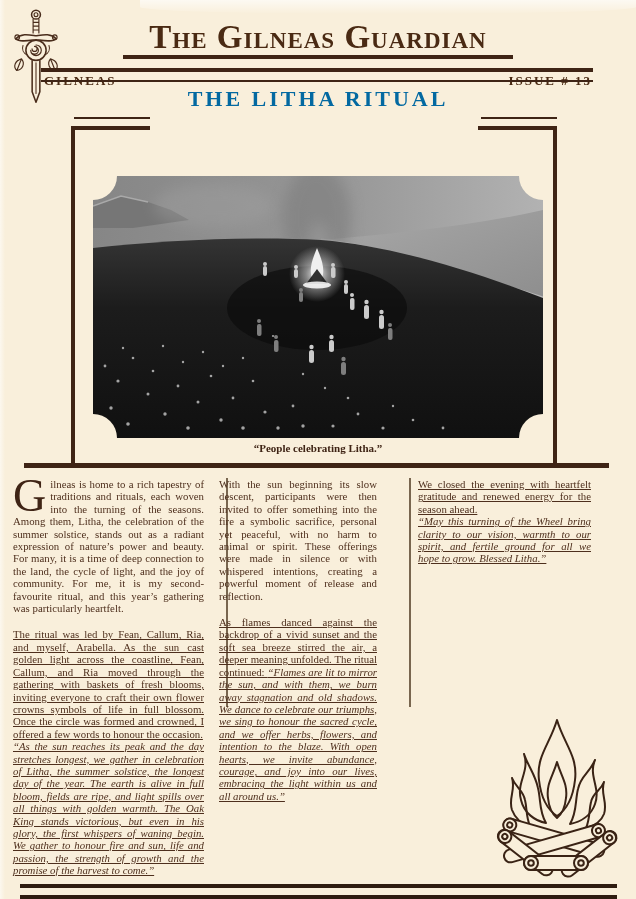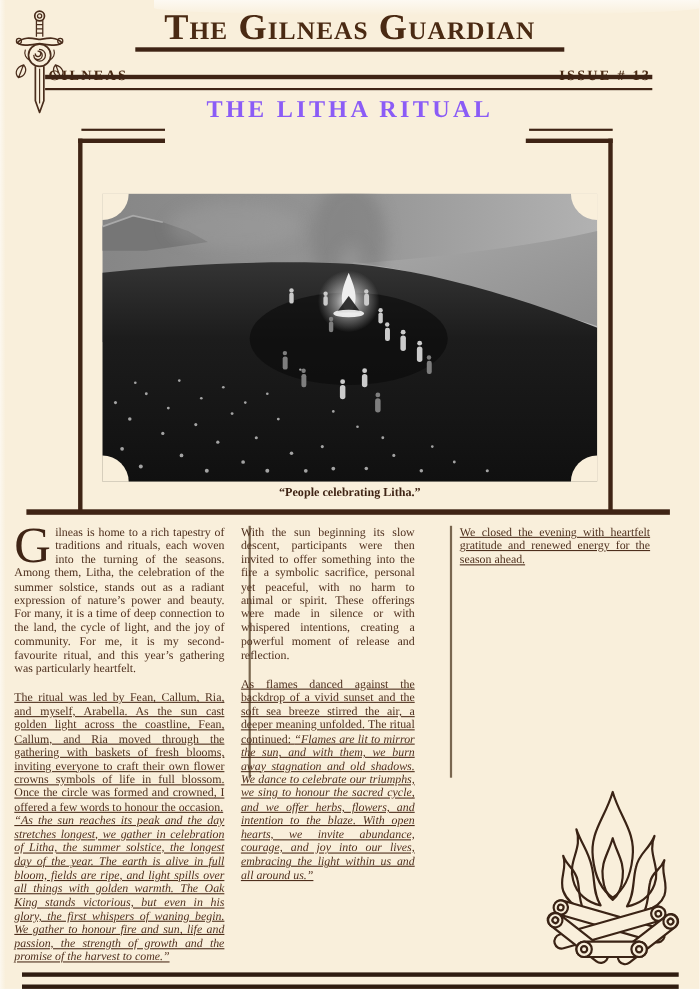--- a/index.html
+++ b/index.html
@@ -10,36 +10,36 @@
     color:#4e2f1d;
   }
   .edge-top{position:absolute;top:0;left:140px;right:0;height:14px;
     background:linear-gradient(180deg,rgba(255,255,255,.65),rgba(255,255,255,0));
     border-radius:0 0 50% 50%;}
   .edge-left{position:absolute;top:0;left:0;width:5px;height:100%;
     background:linear-gradient(90deg,rgba(255,255,255,.55),rgba(255,255,255,0));}
 
   
   .logo{position:absolute;left:10px;top:6px;width:52px;height:102px;}
-  .masthead{position:relative;padding-top:8px;text-align:center;}
+  .masthead{position:relative;padding-top:20px;text-align:center;}
   .mast-title{
     font-variant:small-caps;font-weight:bold;font-size:33px;line-height:34px;
     letter-spacing:1px;color:#4a2a13;margin:0;
   }
   .title-rule{width:390px;height:4px;background:#3f2415;margin:1px auto 0 auto;}
   .mast-sub{
     display:flex;justify-content:space-between;align-items:flex-end;
     margin:14px 44px 0 44px;font-size:13px;letter-spacing:2px;color:#4a2a13;
     font-variant:small-caps;font-weight:bold;
   }
   .rule-thick{position:absolute;left:41px;right:43px;height:4px;background:#3f2415;}
   .rule-thin{position:absolute;left:41px;right:43px;height:2px;background:#3f2415;}
   .headline{
     position:absolute;top:86px;left:0;right:0;text-align:center;margin:0;
-    font-size:22px;font-weight:bold;letter-spacing:3px;color:#8b5cf6;
+    font-size:22px;font-weight:bold;letter-spacing:3px;color:#0369a1;
     font-variant:small-caps;
   }
 
   
   .fr{position:absolute;background:#3f2415;}
   .photo{position:absolute;left:93px;top:176px;width:450px;height:262px;}
   .caption{
     position:absolute;top:442px;left:93px;width:450px;text-align:center;
     font-size:11px;font-weight:bold;color:#3f2415;
   }
@@ -234,20 +234,21 @@
     <p class="tight italic">“As the sun reaches its peak and the day stretches longest, we gather in celebration of Litha, the summer solstice, the longest day of the year. The earth is alive in full bloom, fields are ripe, and light spills over all things with golden warmth. The Oak King stands victorious, but even in his glory, the first whispers of waning begin. We gather to honour fire and sun, life and passion, the strength of growth and the promise of the harvest to come.”</p>
   </div>
   <div class="sep" style="left:226px"></div>
   <div class="col" style="left:219px;width:158px">
     <p>With the sun beginning its slow descent, participants were then invited to offer something into the fire a symbolic sacrifice, personal yet peaceful, with no harm to animal or spirit. These offerings were made in silence or with whispered intentions, creating a powerful moment of release and reflection.</p>
     <p class="tight"><span>As flames danced against the backdrop of a vivid sunset and the soft sea breeze stirred the air, a deeper meaning unfolded. The ritual continued: </span><span class="italic">“Flames are lit to mirror the sun, and with them, we burn away stagnation and old shadows. We dance to celebrate our triumphs, we sing to honour the sacred cycle, and we offer herbs, flowers, and intention to the blaze. With open hearts, we invite abundance, courage, and joy into our lives, embracing the light within us and all around us.”</span></p>
   </div>
   <div class="sep" style="left:409px"></div>
   <div class="col" style="left:418px;width:173px">
     <p class="tight">We closed the evening with heartfelt gratitude and renewed energy for the season ahead.</p>
+    <p class="tight italic">“May this turning of the Wheel bring clarity to our vision, warmth to our spirit, and fertile ground for all we hope to grow. Blessed Litha.”</p>
   </div>
 
   <svg class="bonfire" viewBox="0 0 158 168" fill="none" stroke="#3a2315" stroke-width="2" stroke-linecap="round" stroke-linejoin="round">
     <path d="M79,4 C72,28 58,40 61,64 C63,82 70,94 79,100 C88,94 95,82 97,64 C100,40 86,28 79,4 Z"></path>
     <path d="M46,38 C52,56 38,66 43,84 C46,97 57,105 68,107 C61,96 63,84 60,72 C57,58 51,52 46,38 Z"></path>
     <path d="M117,44 C110,60 123,72 117,88 C113,100 102,106 92,108 C99,97 97,85 100,73 C103,59 111,58 117,44 Z"></path>
     <path d="M79,46 C75,60 68,68 70,82 C71,92 74,98 79,102 C84,98 87,92 88,82 C90,68 83,60 79,46 Z"></path>
     <path d="M34,62 C38,74 30,82 34,94 C37,102 44,108 52,110 C48,101 49,92 47,84 C45,74 38,72 34,62 Z"></path>
     <path d="M126,66 C122,78 130,86 126,98 C123,106 116,110 108,112 C112,103 111,94 113,86 C115,76 122,76 126,66 Z"></path>
     <g fill="#f9efdb">

